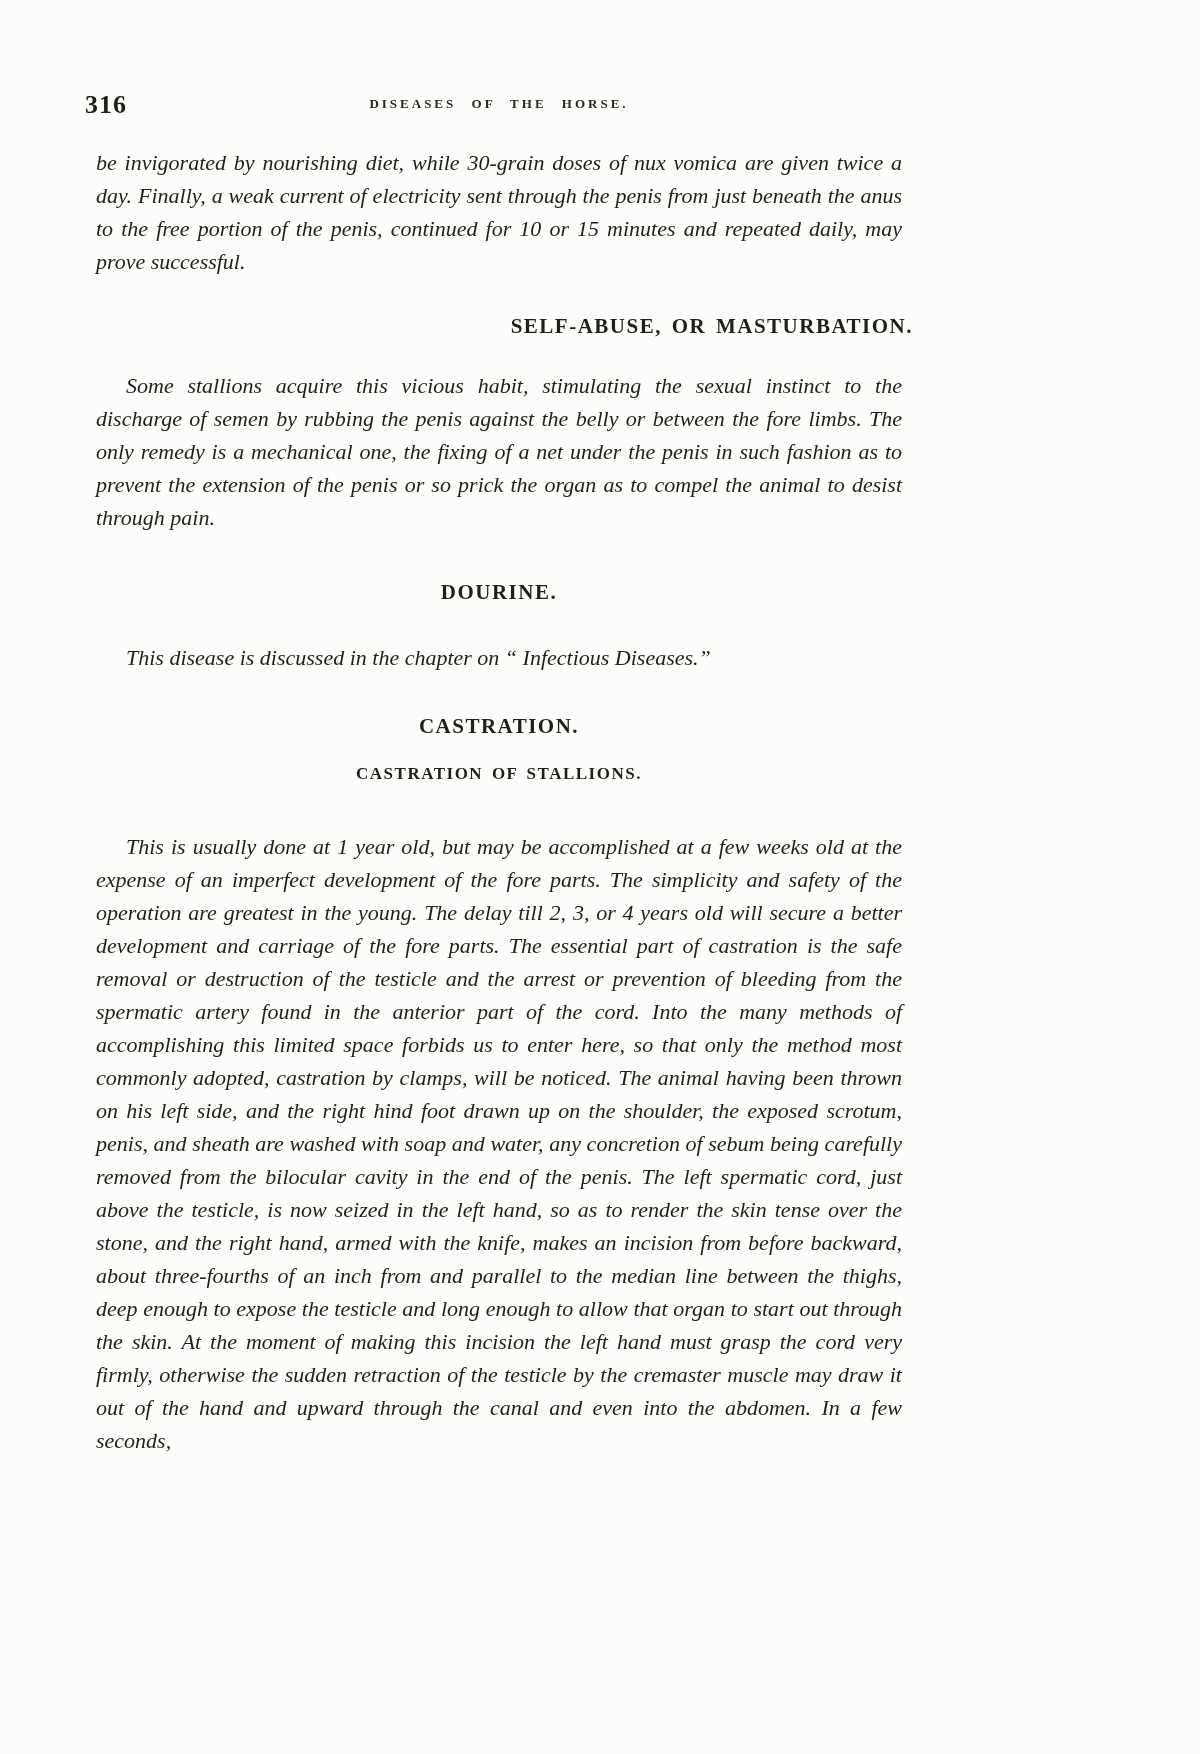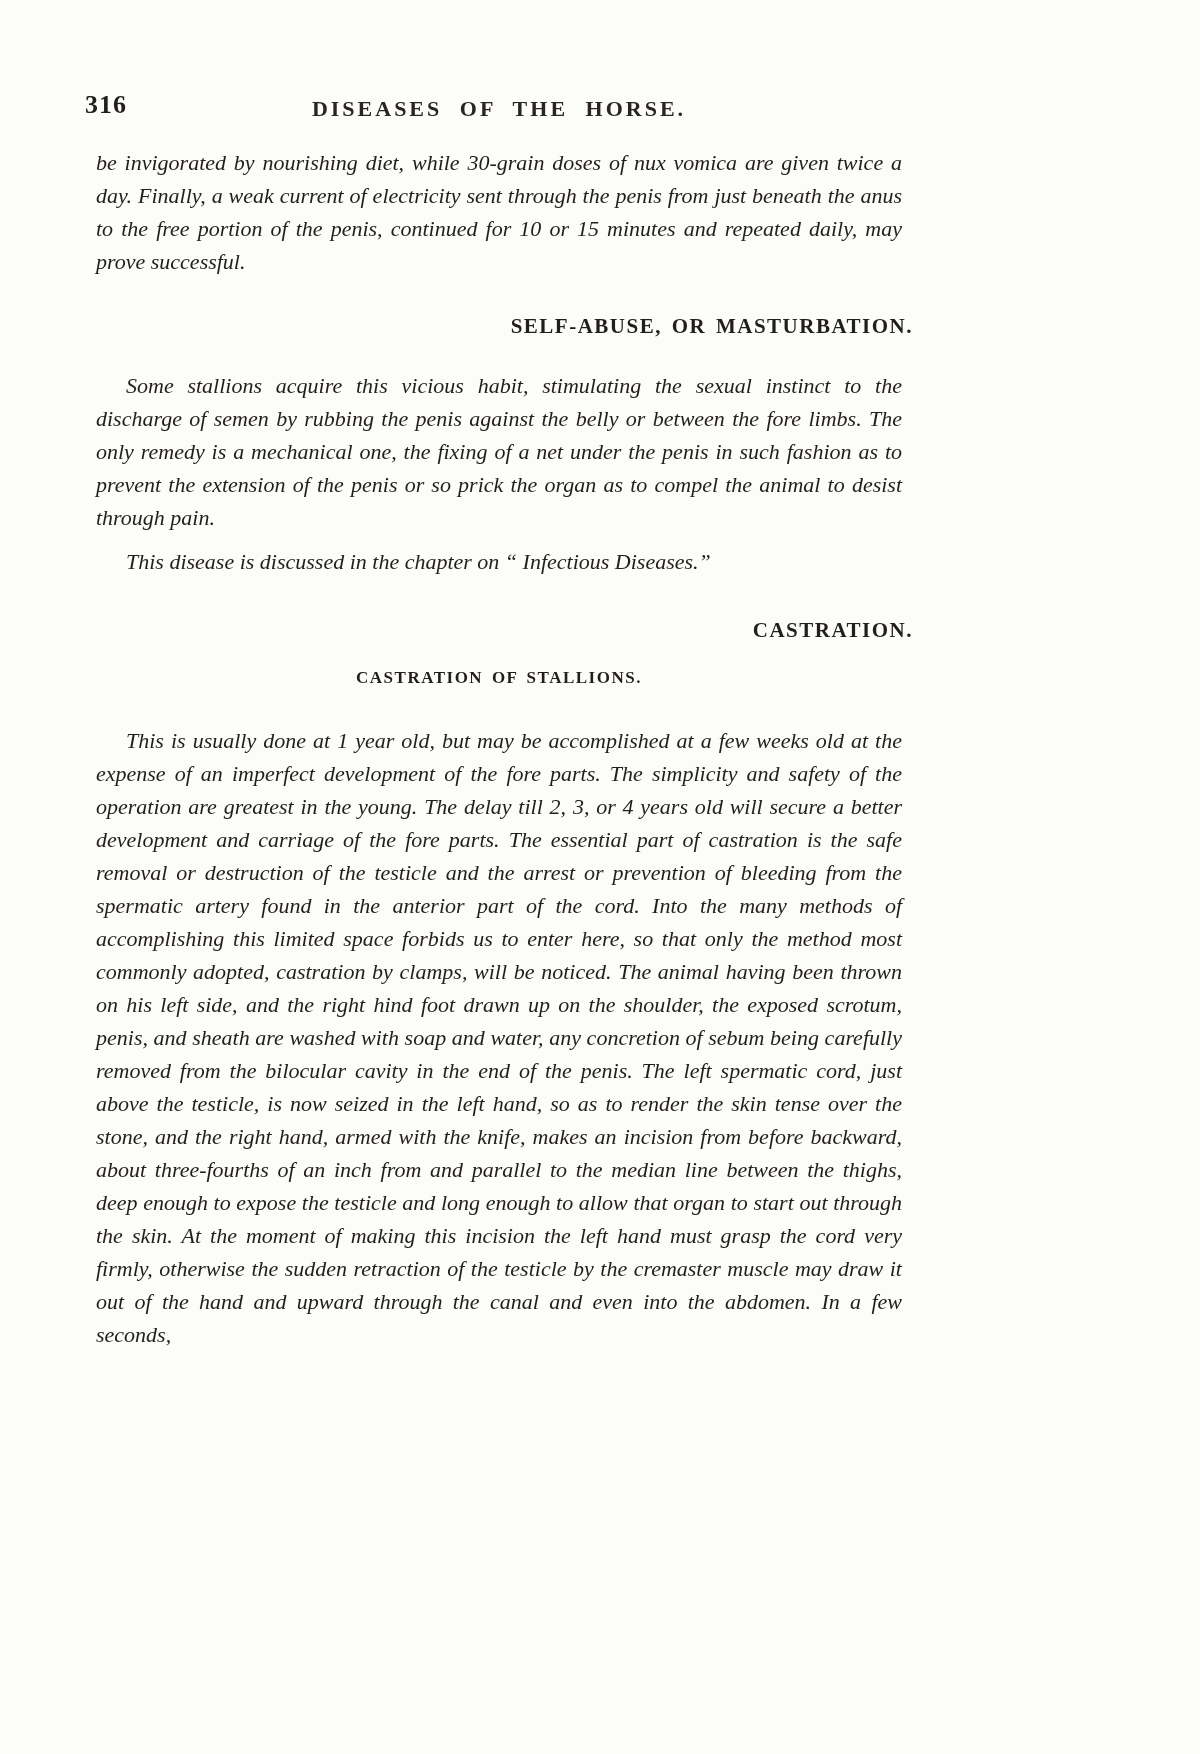--- a/index.html
+++ b/index.html
@@ -29,21 +29,21 @@
     .page-number {
       position: absolute;
       left: 0;
       top: 2px;
       font-size: 26px;
       font-weight: bold;
       letter-spacing: 1px;
     }
     .running-head {
       text-align: center;
-      font-size: 22px;
+      font-size: 13px;
       font-weight: bold;
       letter-spacing: 3px;
       word-spacing: 9px;
       padding-top: 8px;
       color: #2a2522;
     }
     .body-text {
       font-size: 22px;
       line-height: 33px;
       text-align: justify;
@@ -66,41 +66,42 @@
     .sub-heading {
       text-align: center;
       font-weight: bold;
       font-size: 17px;
       letter-spacing: 1.5px;
       word-spacing: 3px;
       margin: 0;
     }
     .m-selfabuse { margin-top: 32px; margin-bottom: 26px; text-align: right; }
     .m-dourine   { margin-top: 42px; margin-bottom: 32px; }
-    .m-castration{ margin-top: 36px; margin-bottom: 12px; text-align: right; }
-    .m-substall  { margin-top: 14px; margin-bottom: 30px; }
+    .m-castration{ margin-top: 36px; margin-bottom: 12px; }
+    .m-substall  { margin-top: 14px; margin-bottom: 40px; }
   </style>
 </head>
 <body>
 
 <div class="scan-page">
 
   <header class="page-header">
     <span class="page-number">316</span>
     <div class="running-head">DISEASES OF THE HORSE.</div>
   </header>
 
   <div class="body-text">
 
     <p>be invigorated by nourishing diet, while 30-grain doses of nux vomica are given twice a day.  Finally, a weak current of electricity sent through the penis from just beneath the anus to the free portion of the penis, continued for 10 or 15 minutes and repeated daily, may prove successful.</p>
 
     <h2 class="section-heading m-selfabuse">SELF-ABUSE, OR MASTURBATION.</h2>
 
     <p class="indent">Some stallions acquire this vicious habit, stimulating the sexual instinct to the discharge of semen by rubbing the penis against the belly or between the fore limbs.  The only remedy is a mechanical one, the fixing of a net under the penis in such fashion as to prevent the extension of the penis or so prick the organ as to compel the animal to desist through pain.</p>
 
+    <h2 class="section-heading m-dourine">DOURINE.</h2>
 
     <p class="indent">This disease is discussed in the chapter on “ Infectious Diseases.”</p>
 
     <h2 class="section-heading m-castration">CASTRATION.</h2>
 
     <h3 class="sub-heading m-substall">CASTRATION OF STALLIONS.</h3>
 
     <p class="indent">This is usually done at 1 year old, but may be accomplished at a few weeks old at the expense of an imperfect development of the fore parts.  The simplicity and safety of the operation are greatest in the young.  The delay till 2, 3, or 4 years old will secure a better development and carriage of the fore parts.  The essential part of castration is the safe removal or destruction of the testicle and the arrest or prevention of bleeding from the spermatic artery found in the anterior part of the cord.  Into the many methods of accomplishing this limited space forbids us to enter here, so that only the method most commonly adopted, castration by clamps, will be noticed.  The animal having been thrown on his left side, and the right hind foot drawn up on the shoulder, the exposed scrotum, penis, and sheath are washed with soap and water, any concretion of sebum being carefully removed from the bilocular cavity in the end of the penis.  The left spermatic cord, just above the testicle, is now seized in the left hand, so as to render the skin tense over the stone, and the right hand, armed with the knife, makes an incision from before backward, about three-fourths of an inch from and parallel to the median line between the thighs, deep enough to expose the testicle and long enough to allow that organ to start out through the skin.  At the moment of making this incision the left hand must grasp the cord very firmly, otherwise the sudden retraction of the testicle by the cremaster muscle may draw it out of the hand and upward through the canal and even into the abdomen.  In a few seconds,</p>
 
   </div>

